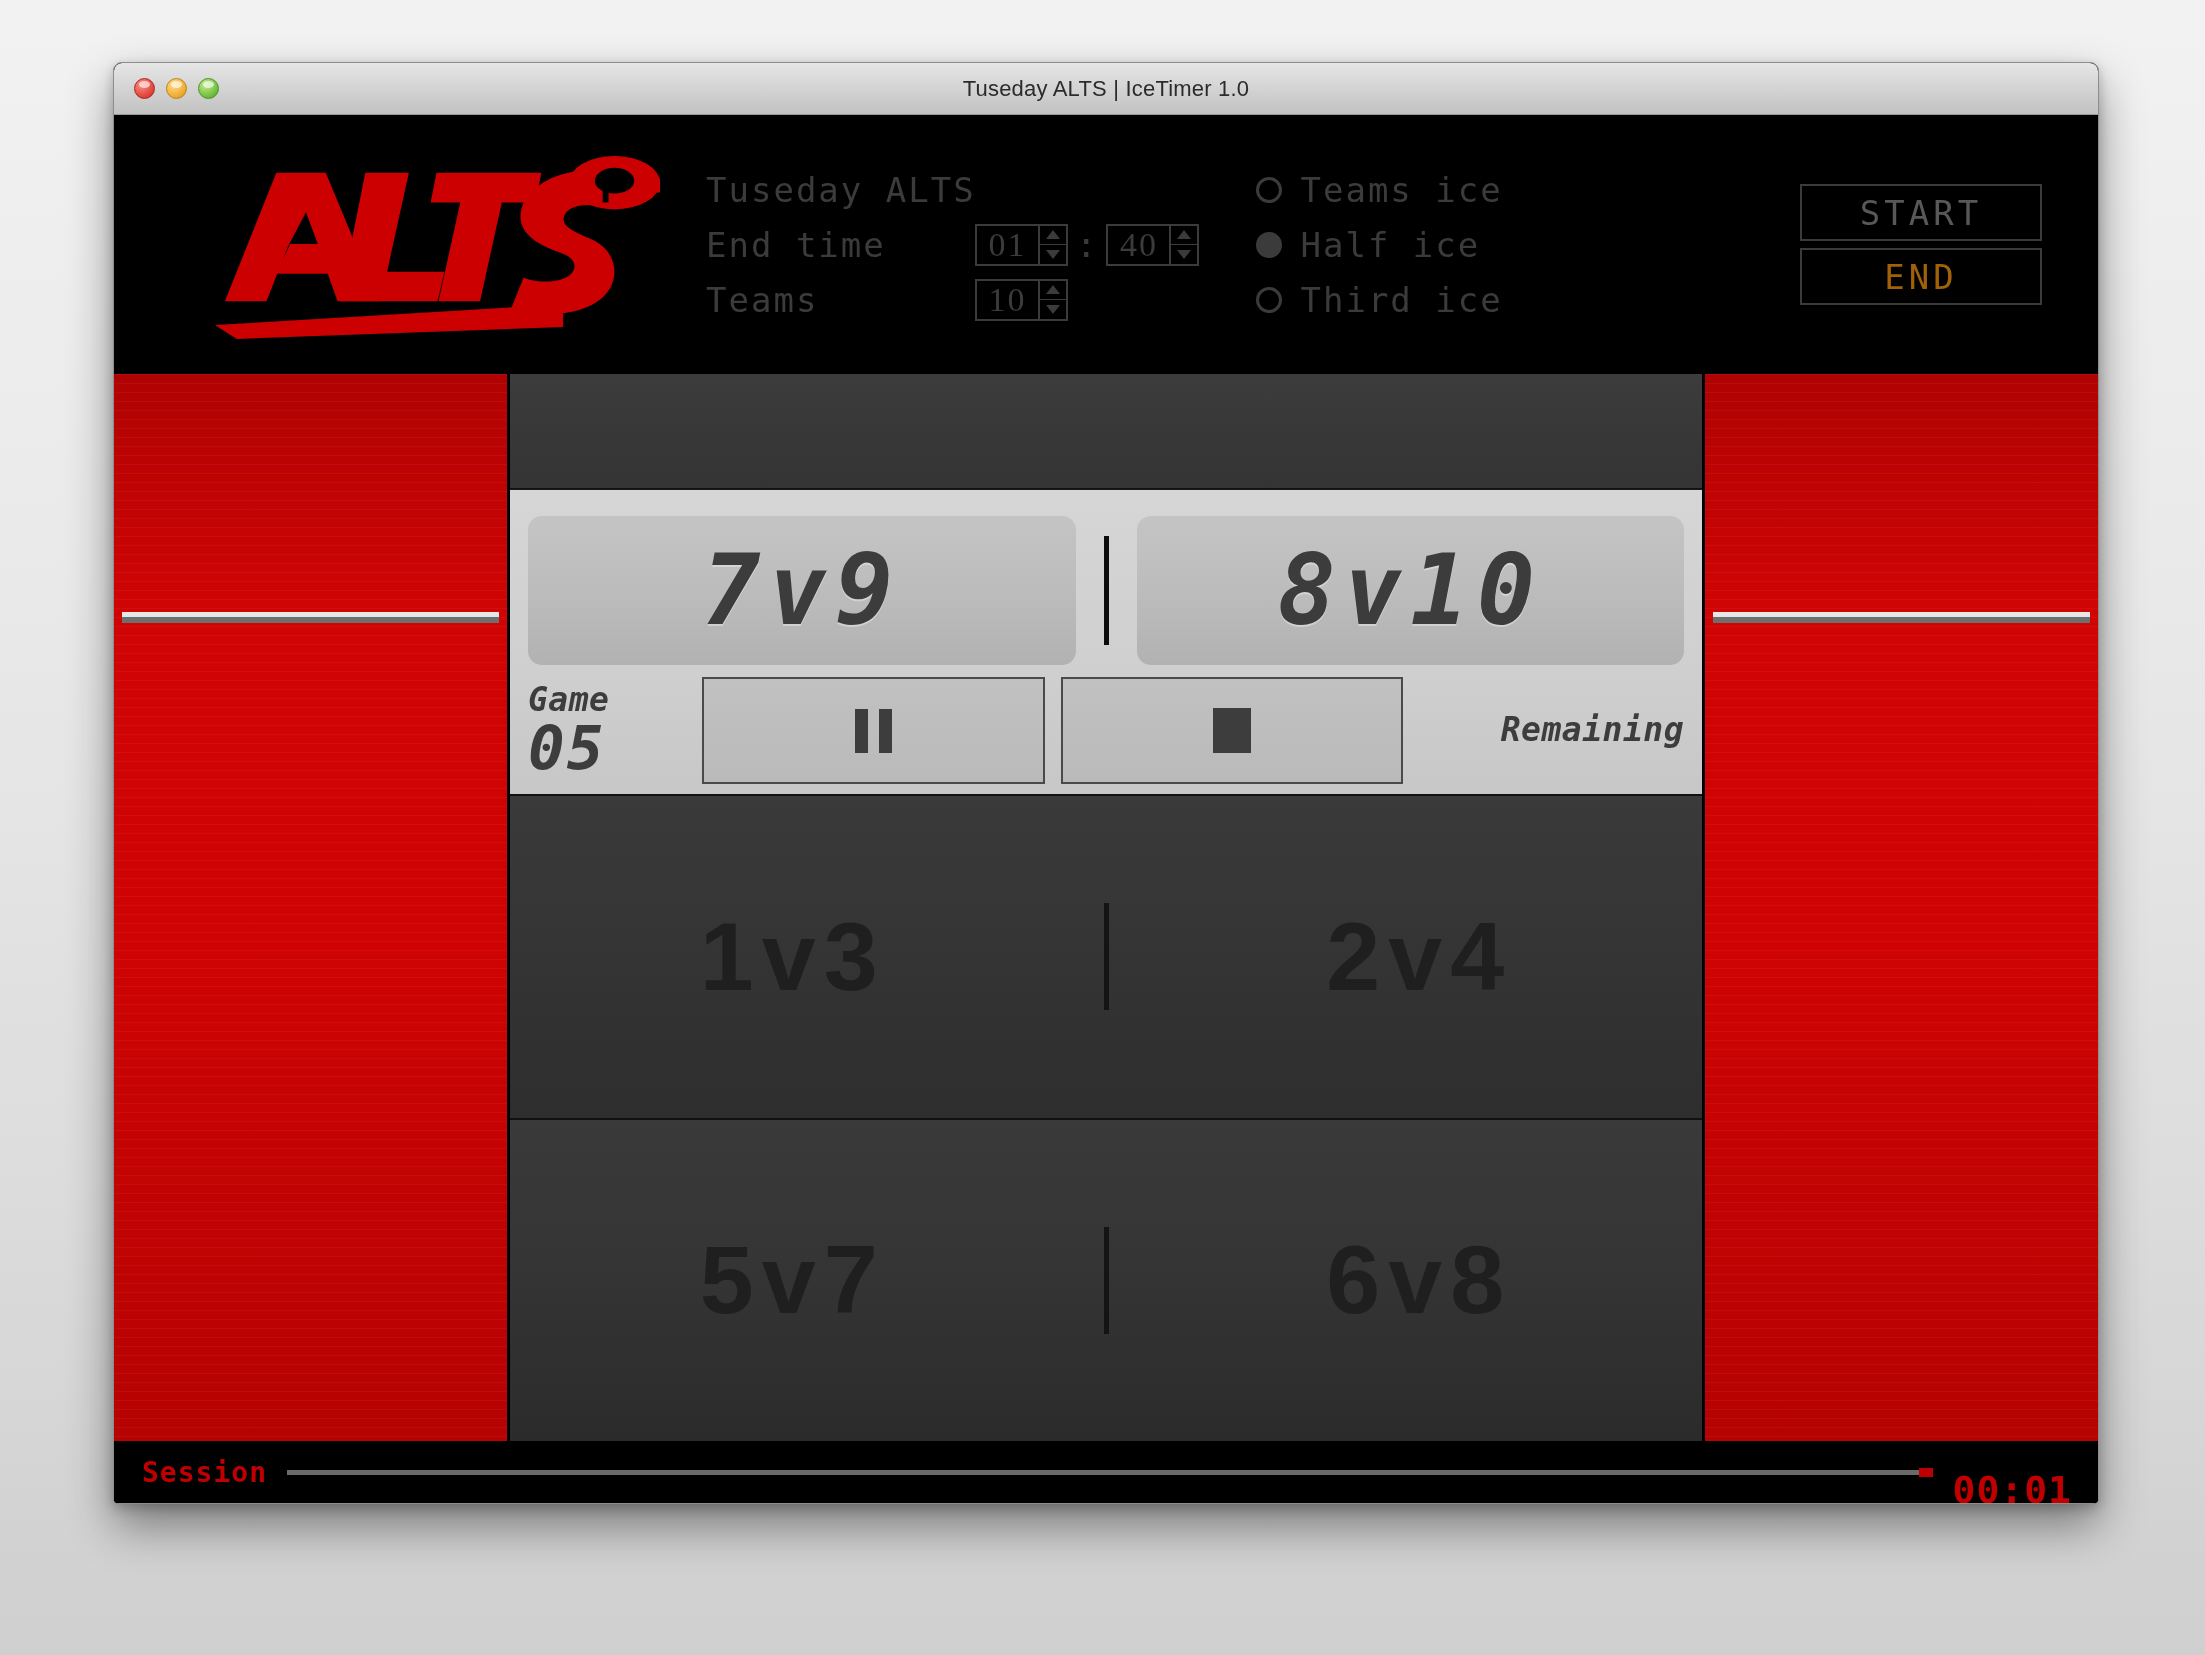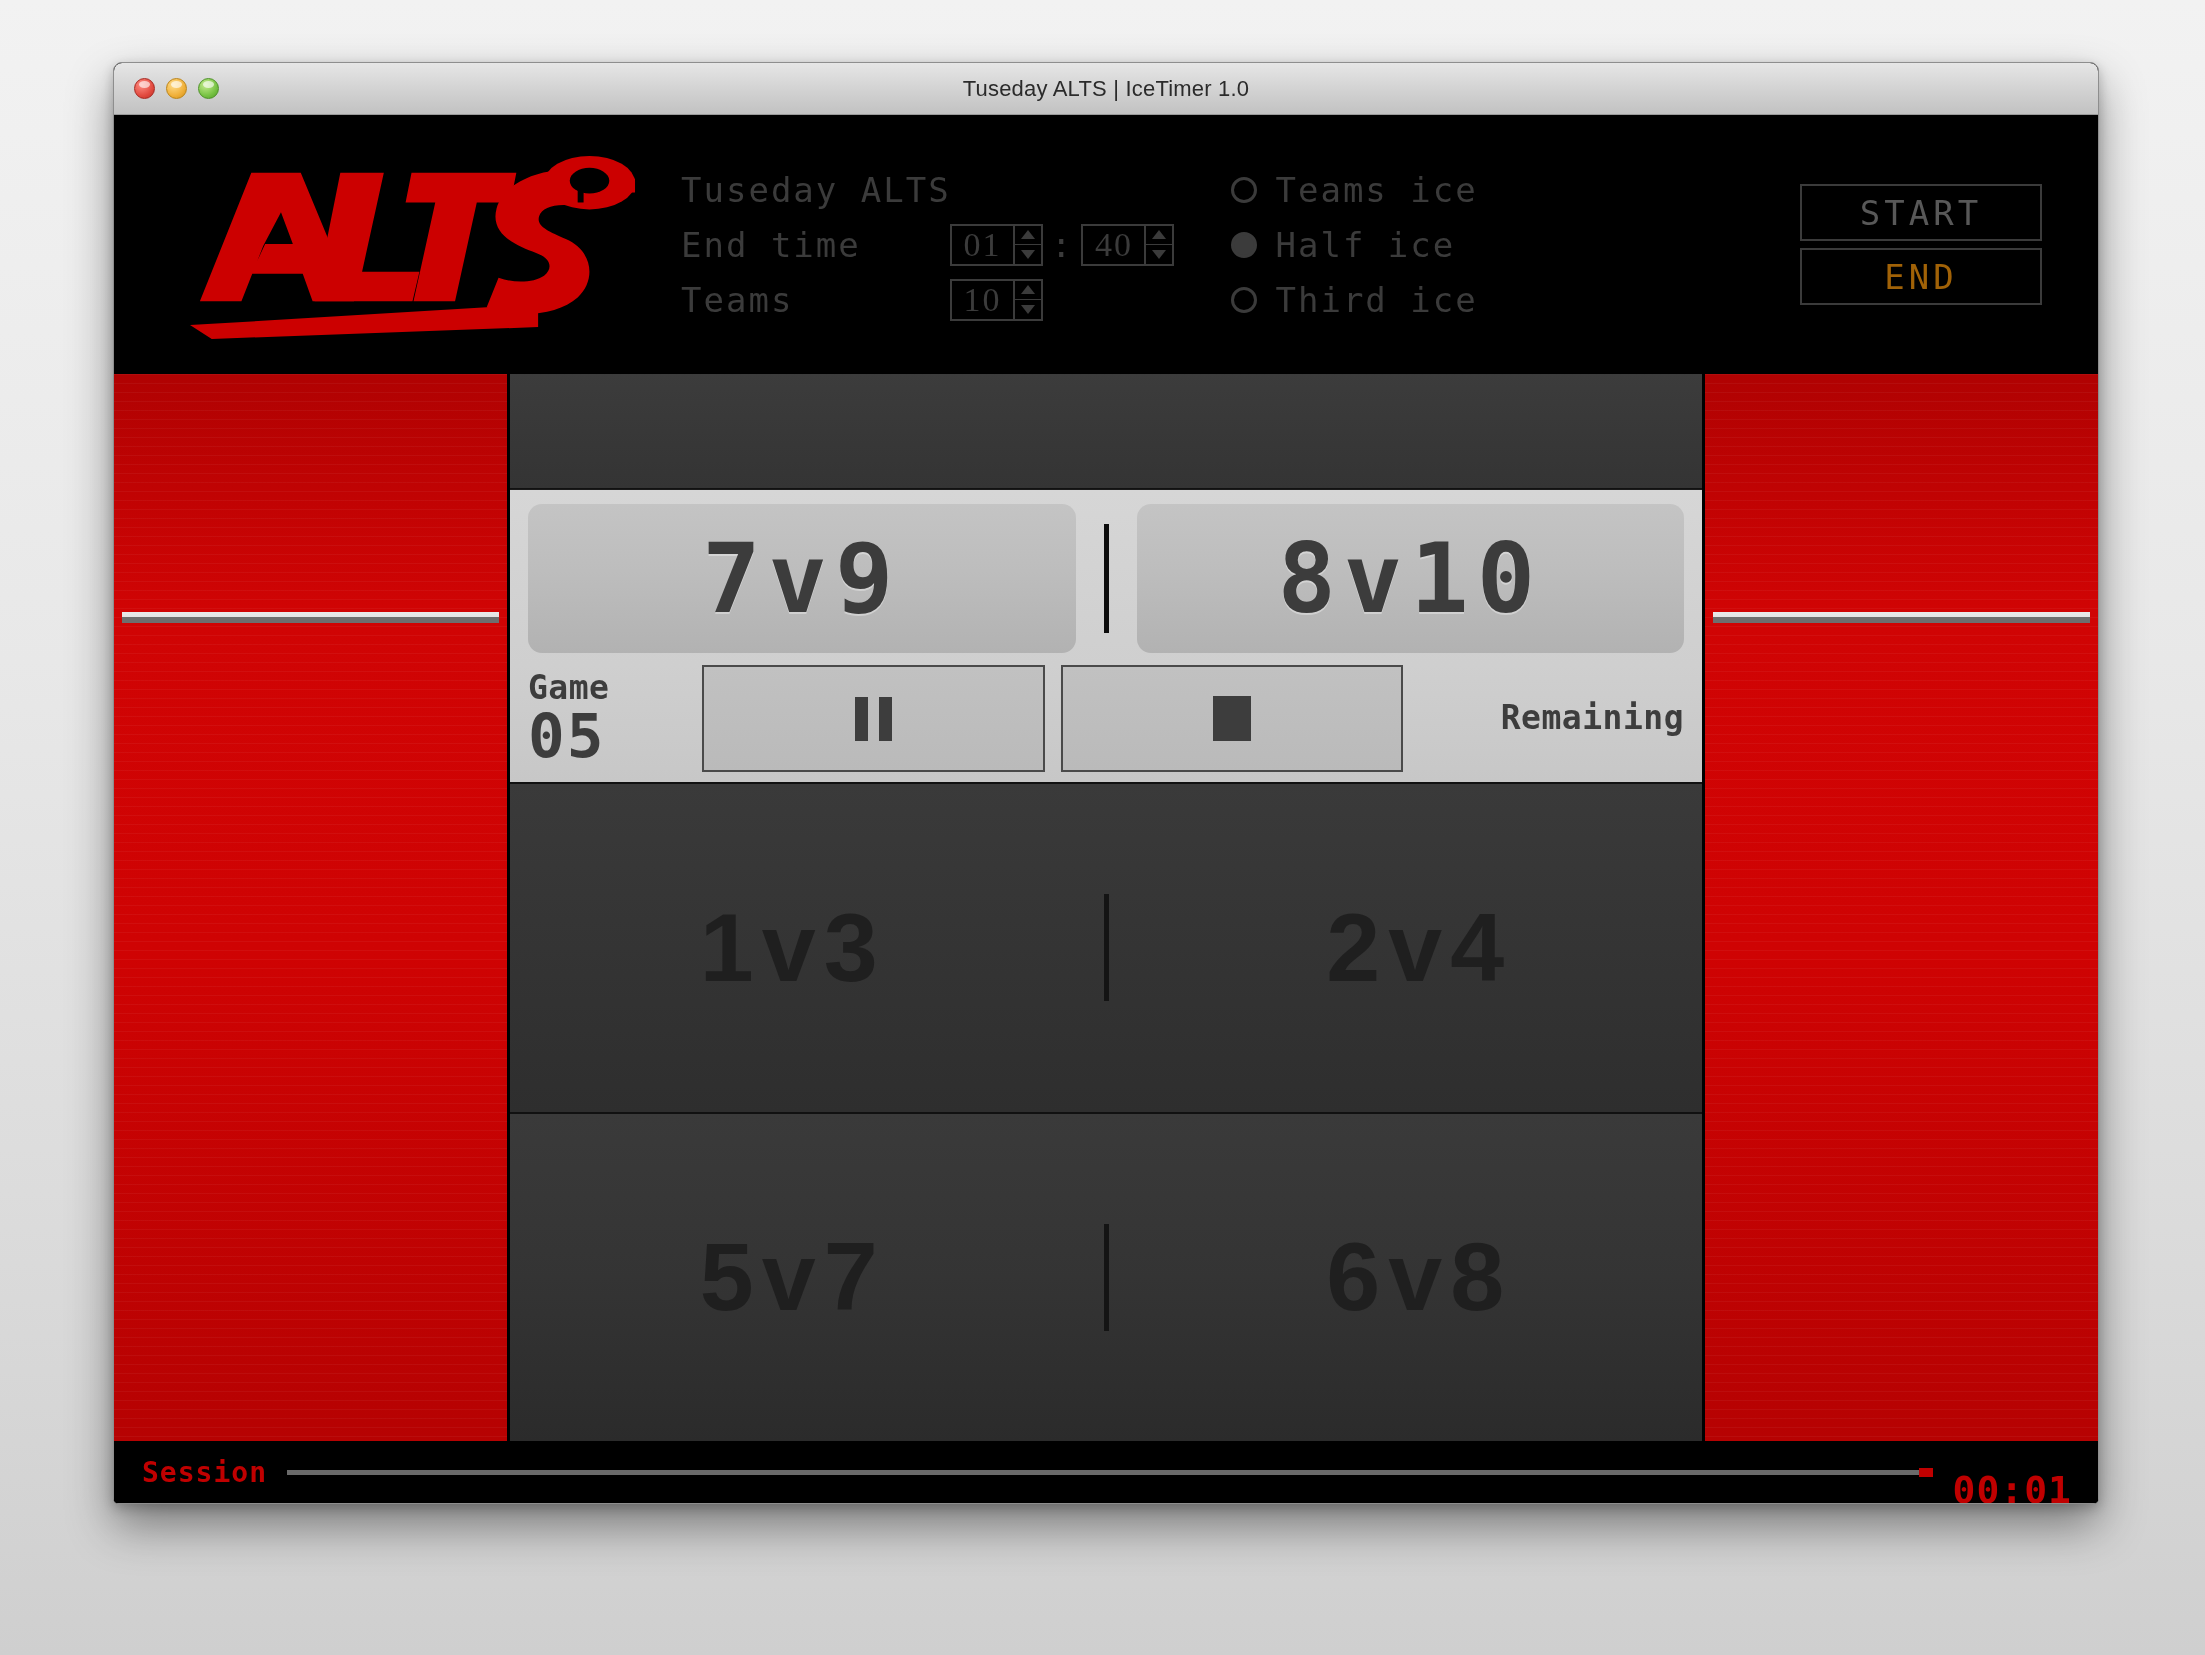--- a/index.html
+++ b/index.html
@@ -79,21 +79,21 @@
     background: #000;
   }
 
   
   #header {
     position: relative;
     height: 259px;
     background: #000;
     display: flex;
     align-items: center;
-    padding: 0 34px 0 17px;
+    padding: 0 34px 0 42px;
   }
 
   
   #logo {
     width: 447px;
     height: 188px;
     position: relative;
     flex: none;
     margin-left: 59px;
   }
@@ -247,23 +247,24 @@
     height: 115px;
     flex: none;
     background: linear-gradient(180deg, #3c3c3c 0%, #343434 100%);
     border-bottom: 1px solid #111;
   }
 
   
   #active-card {
     flex: none;
     background: linear-gradient(180deg, #d6d6d6 0%, #cfcfcf 60%, #c7c7c7 100%);
-    padding: 14px 18px 10px 18px;
+    padding: 26px 18px 10px 18px;
     border-top: 1px solid #1a1a1a;
     border-bottom: 2px solid #111;
+    font-style: italic;
   }
   .match-row {
     display: flex;
     align-items: center;
     justify-content: center;
     gap: 0;
   }
   .match-chip {
     flex: 1;
     height: 149px;

